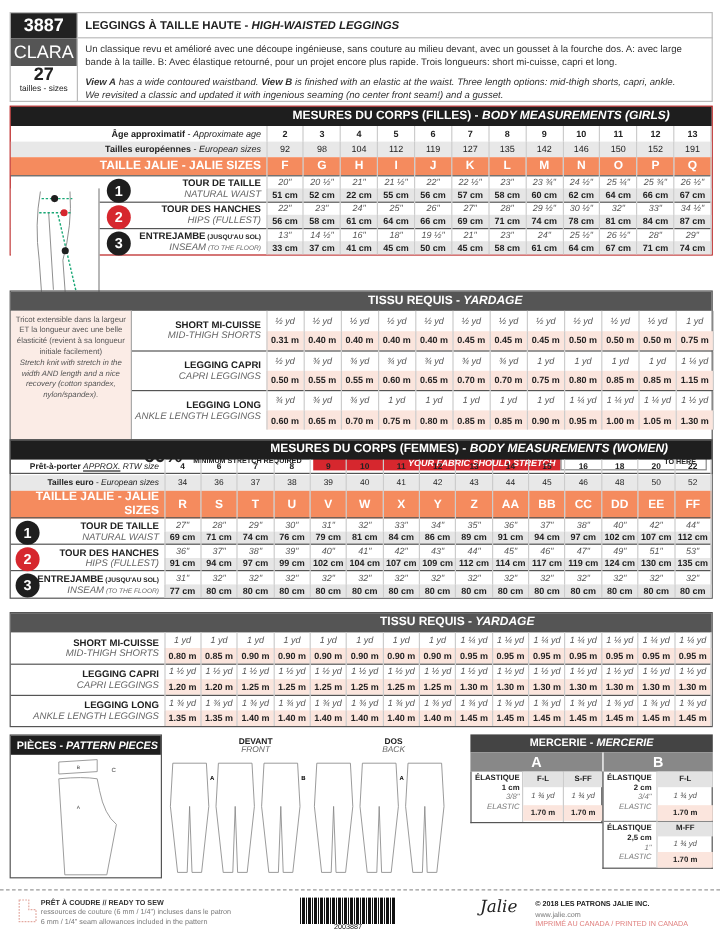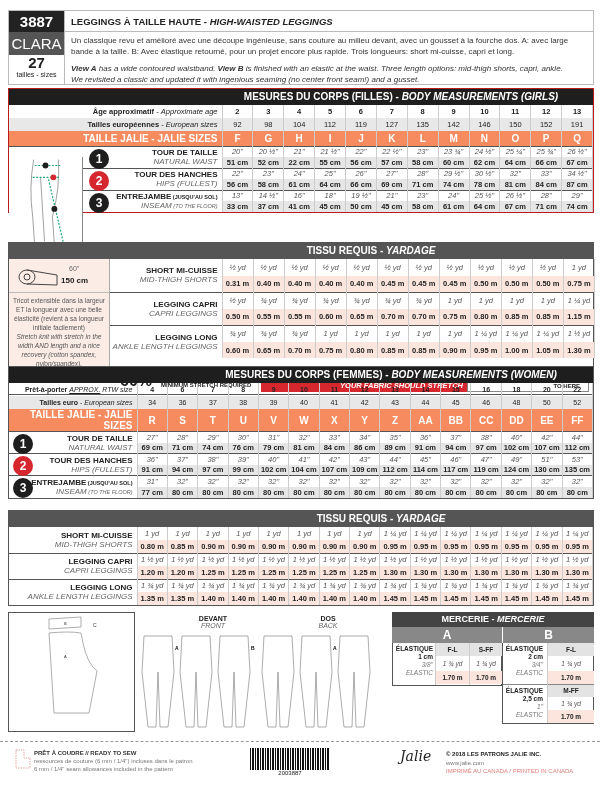--- a/index.html
+++ b/index.html
@@ -220,29 +220,20 @@
         <circle cx="45" cy="20" r="3" fill="#d6272e"></circle>
         <circle cx="46" cy="52" r="3" fill="#1e1e1e"></circle>
     </svg>
   </div>
 </div>
 
 <div class="abs" style="left:8px;top:242px;width:586px;border:1px solid #555">
   <div class="secbar grey" style="padding-left:140px"><span>TISSU REQUIS - </span><i>YARDAGE</i></div>
   <div style="position:relative;height:107px">
     <div class="abs" style="left:0;top:0;width:101px;height:107px;background:#fbece6;border-right:1px solid #aaa;text-align:center">
-      <div style="height:34px;position:relative;border-bottom:1px solid #bbb">
-        <svg class="abs" style="left:8px;top:6px" width="45" height="22" viewBox="0 0 45 22">
-            <ellipse cx="10" cy="12" rx="8" ry="7" fill="none" stroke="#444"></ellipse>
-            <ellipse cx="10" cy="12" rx="3" ry="3" fill="none" stroke="#444"></ellipse>
-            <path d="M10 5 L40 10 L40 20 L10 19" fill="none" stroke="#444"></path>
-          </svg>
-        <span class="abs" style="left:60px;top:6px;font-size:7px;color:#666">60"</span>
-        <span class="abs" style="left:52px;top:17px;font-size:8px;font-weight:bold">150 cm</span>
-      </div>
       <div style="font-size:6.5px;line-height:9px;padding:3px 2px;color:#555">
         <div>Tricot extensible dans la largeur ET la longueur avec une belle élasticité (revient à sa longueur initiale facilement)</div>
         <div style="font-style:italic">Stretch knit with stretch in the width AND length and a nice recovery (cotton spandex, nylon/spandex).</div>
       </div>
     </div>
     <table class="abs" style="left:101px;top:0;width:485px">
       <colgroup>
           <col style="width:112px">
           <col span="12">
         </colgroup>
@@ -667,20 +658,21 @@
           <td class="cm" style="height: 13px;">1.45 m</td>
           <td class="cm" style="height: 13px;">1.45 m</td>
           <td class="cm" style="height: 13px;">1.45 m</td>
           <td class="cm" style="height: 13px;">1.45 m</td>
         </tr>
       </tbody>
     </table>
 </div>
 
 <div class="abs" style="left:8px;top:612px;width:127px;height:120px;border:1px solid #555">
+  <div style="background:#1e1e1e;color:#fff;font-size:9px;font-weight:bold;height:16px;line-height:16px;padding-left:5px"><span>PIÈCES - </span><i>PATTERN PIECES</i></div>
   <svg width="125" height="102" viewBox="0 0 125 102">
       <path d="M40 6 L72 4 L72 14 L40 16 Z M40 20 Q60 18 72 20 L74 30 Q78 50 88 58 L80 100 L45 100 Z" fill="none" stroke="#999" stroke-width="0.8"></path>
       <text x="55" y="12" font-size="4" fill="#333">B</text>
       <text x="55" y="45" font-size="4" fill="#333">A</text>
       <text x="84" y="14" font-size="5" fill="#333">C</text>
     </svg>
 </div>
 <div class="abs" style="left:138px;top:612px;width:245px;height:120px">
   <div class="abs" style="left:30px;top:3px;width:90px;text-align:center;font-size:7px"><b>DEVANT</b><br><i style="color:#666">FRONT</i></div>
   <div class="abs" style="left:145px;top:3px;width:90px;text-align:center;font-size:7px"><b>DOS</b><br><i style="color:#666">BACK</i></div>

